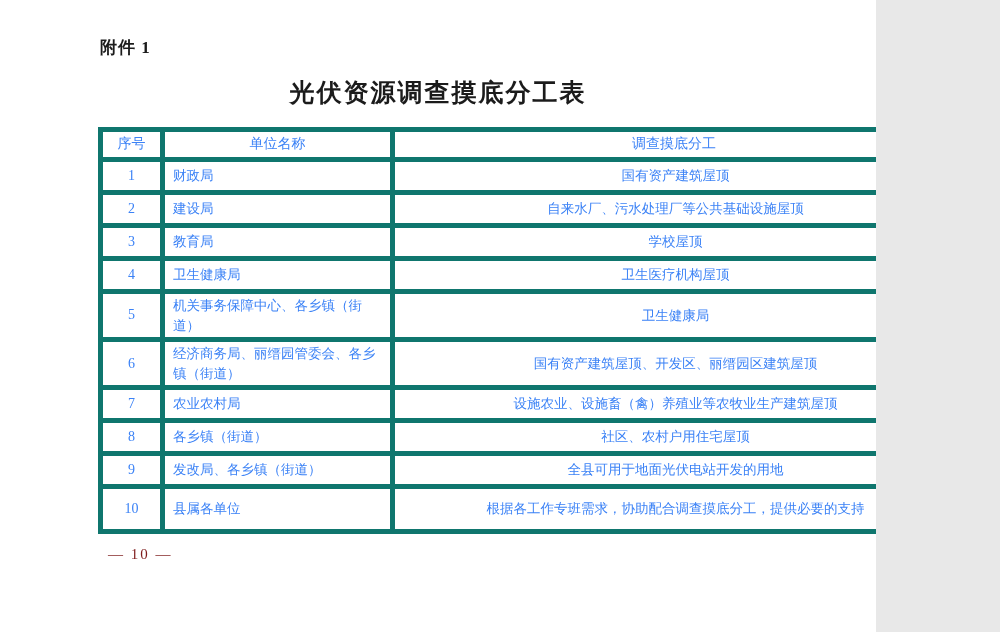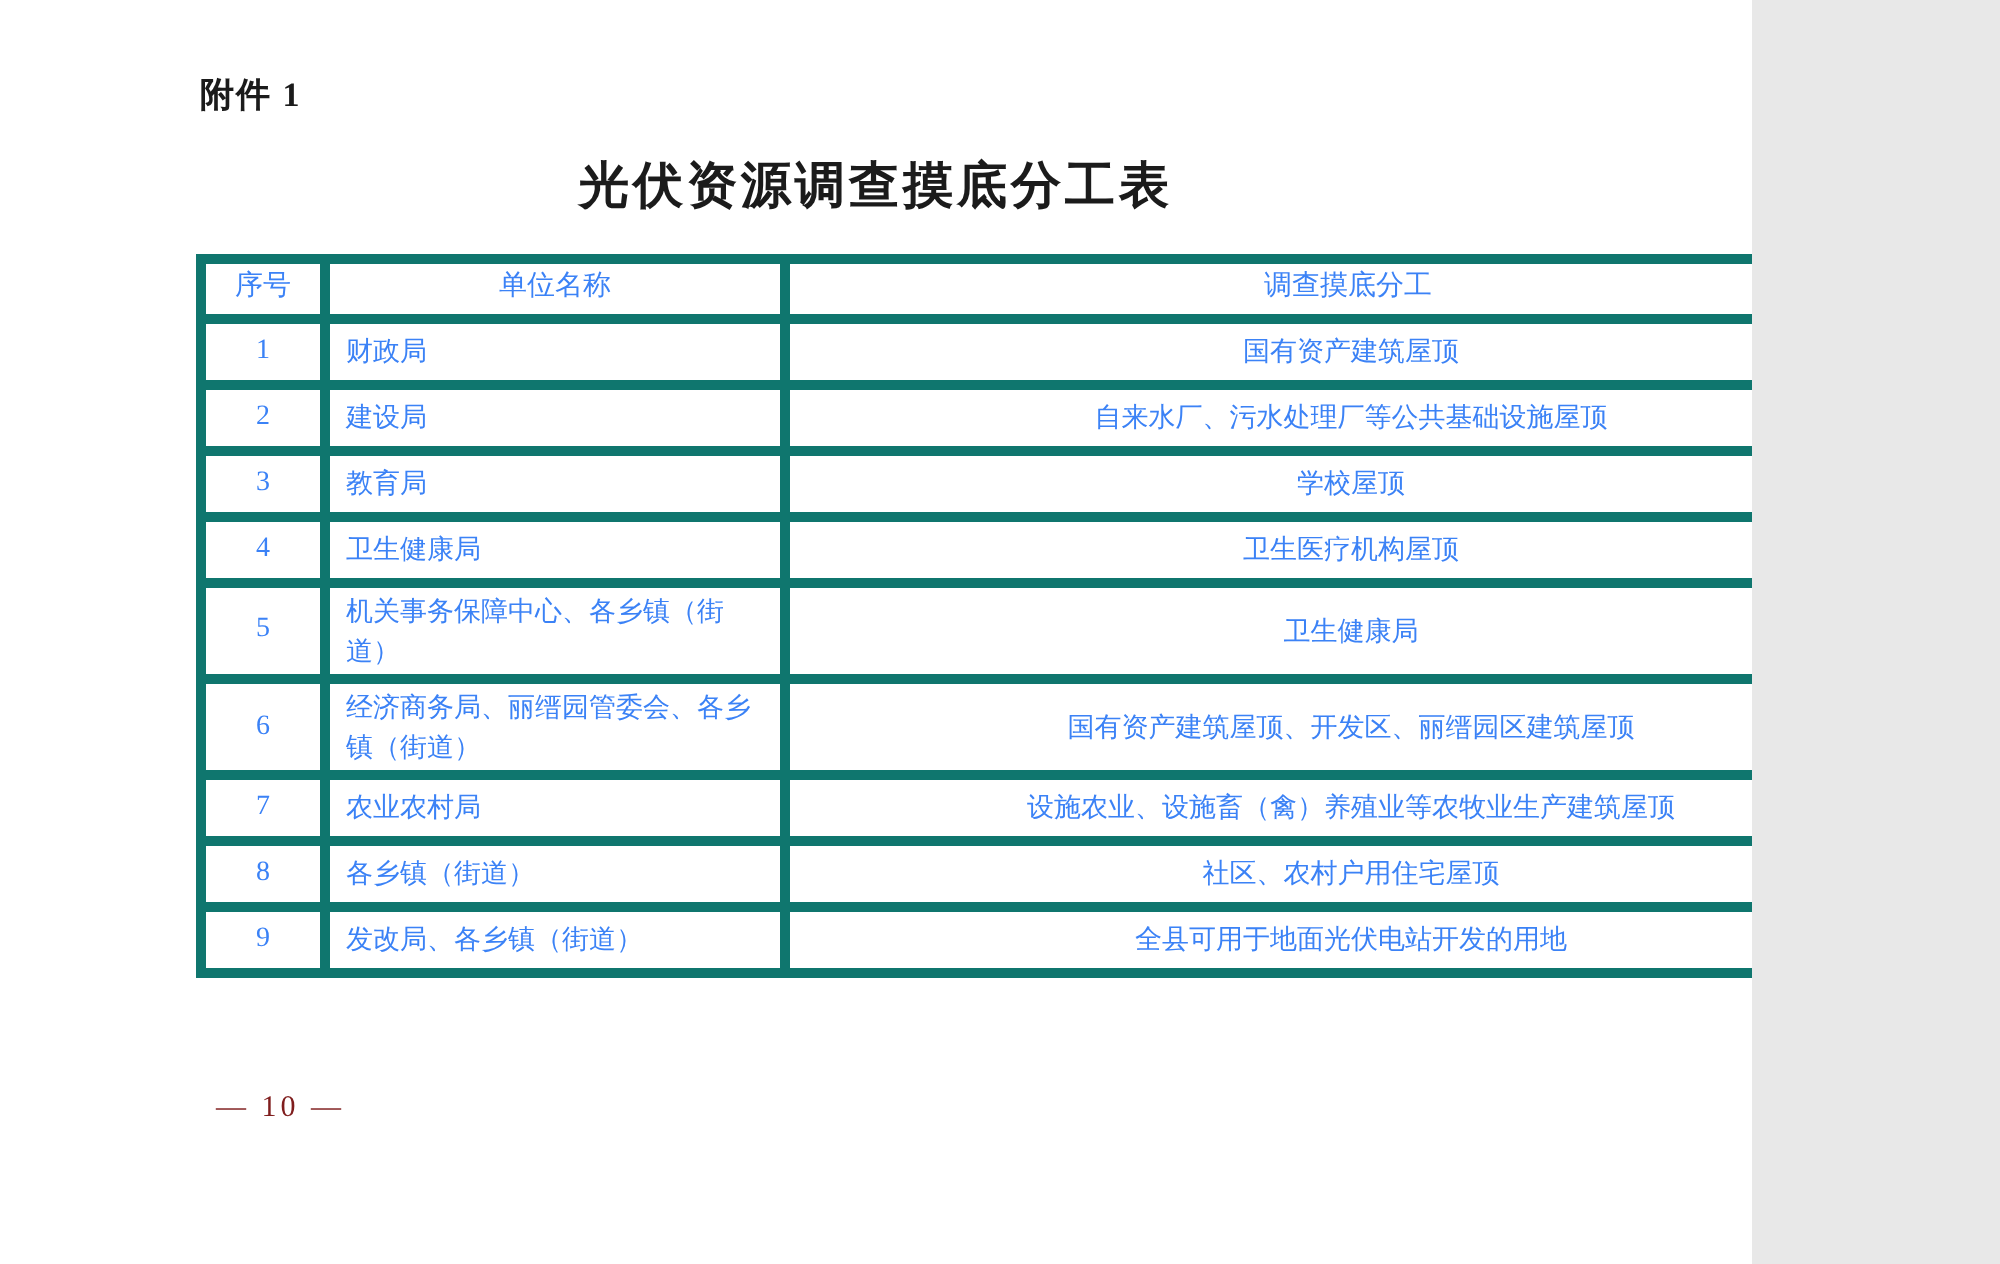--- a/index.html
+++ b/index.html
@@ -143,18 +143,23 @@
       <tr>
         <td class="no-cell">8</td>
         <td class="unit-cell">各乡镇（街道）</td>
         <td class="task-cell">社区、农村户用住宅屋顶</td>
       </tr>
       <tr>
         <td class="no-cell">9</td>
         <td class="unit-cell">发改局、各乡镇（街道）</td>
         <td class="task-cell">全县可用于地面光伏电站开发的用地</td>
       </tr>
+      <tr>
+        <td class="no-cell">10</td>
+        <td class="unit-cell">县属各单位</td>
+        <td class="task-cell">根据各工作专班需求，协助配合调查摸底分工，提供必要的支持</td>
+      </tr>
     </tbody>
   </table>
 
   <div class="page-number">— 10 —</div>
 
 </div>
 
 </body></html>

